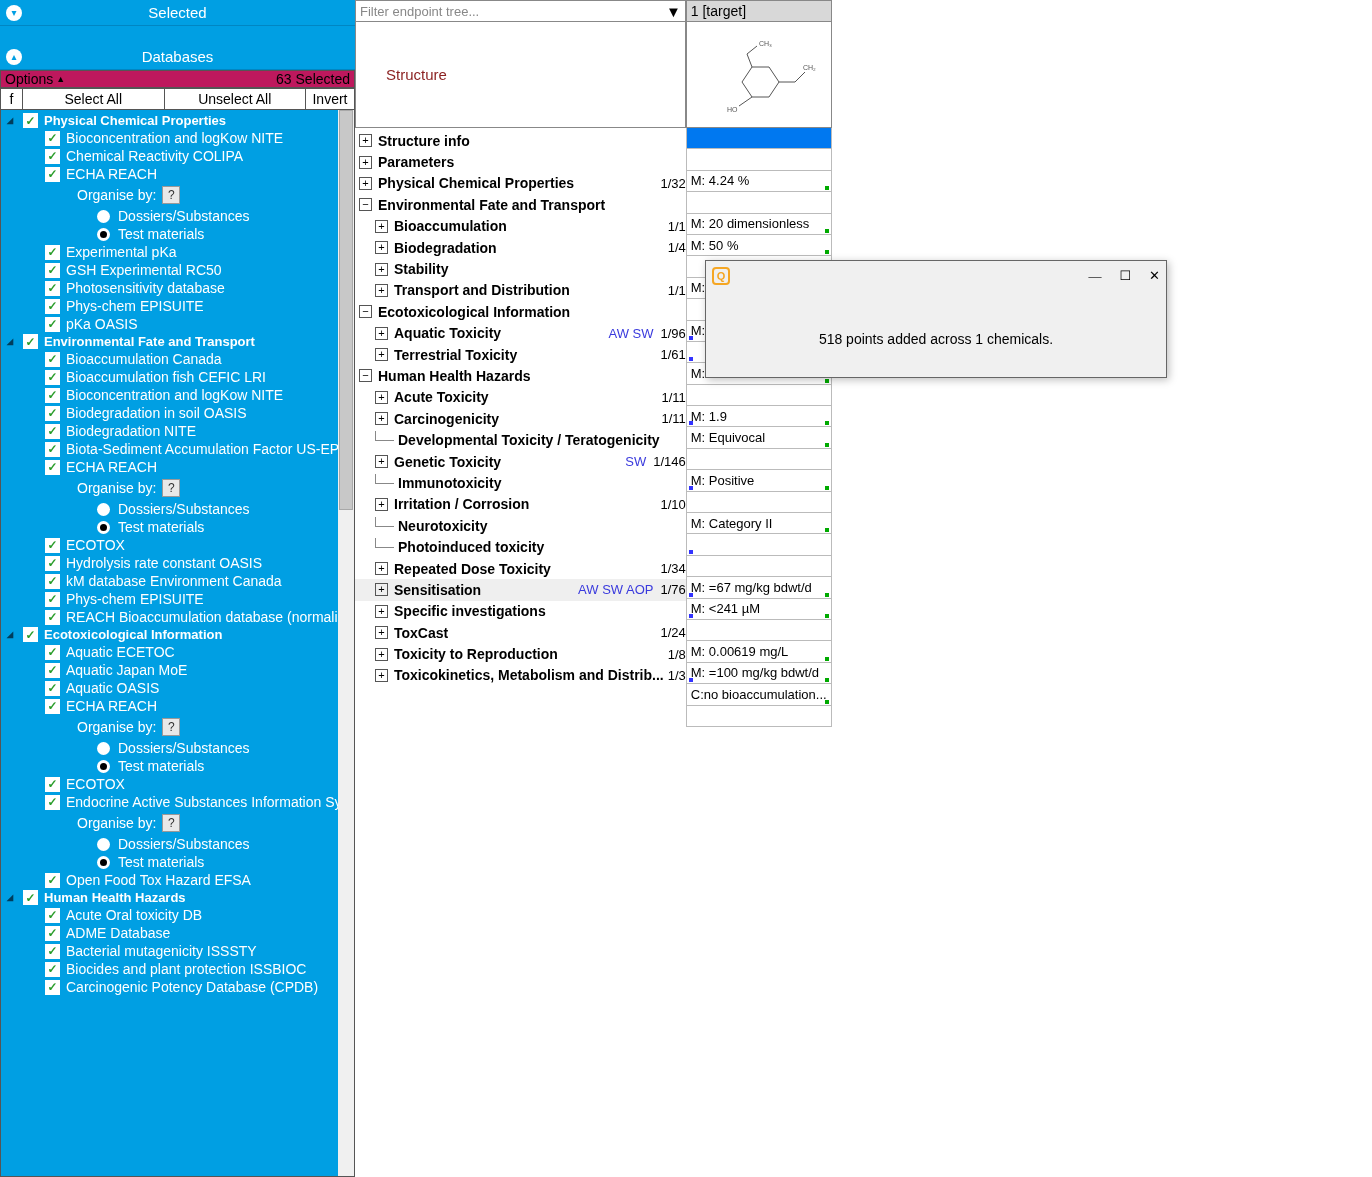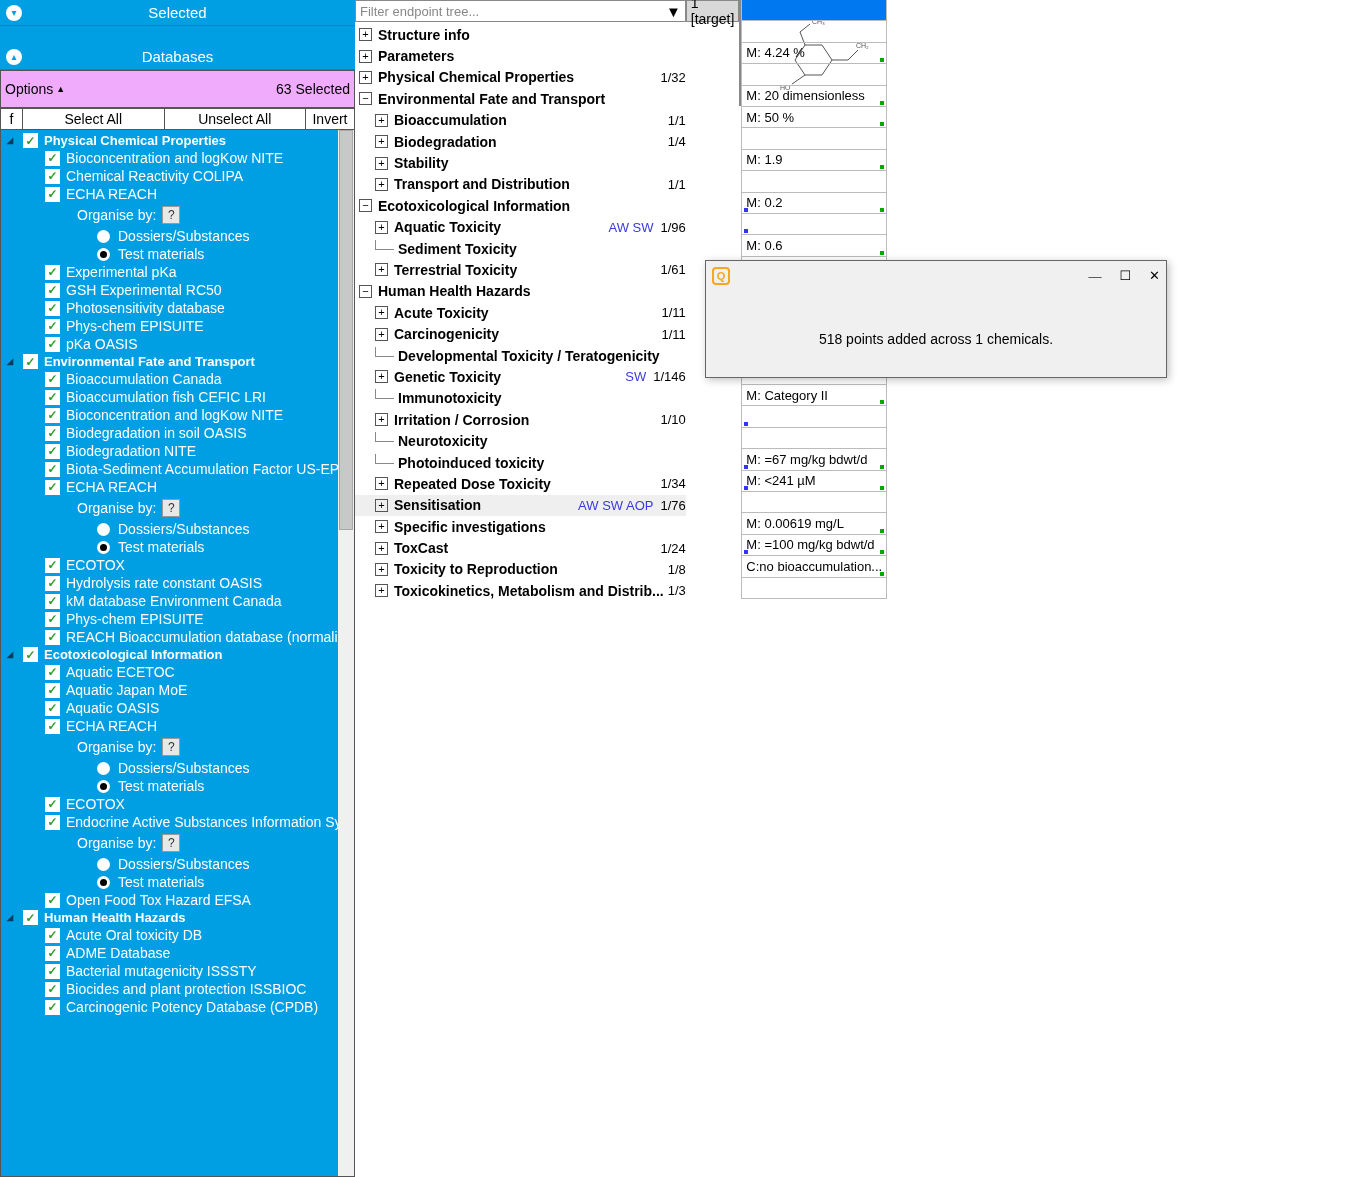--- a/index.html
+++ b/index.html
@@ -1,21 +1,21 @@
 <!DOCTYPE html>
 <html><head>
 <meta charset="utf-8">
 <style>
   * { box-sizing: border-box; margin: 0; padding: 0; }
   body { font-family: "Segoe UI", Tahoma, sans-serif; font-size: 13px; color: #000; background: #fff; width: 1372px; height: 1177px; overflow: hidden; }
   .app { display: flex; height: 100%; }
   .left-panel { width: 355px; background: #009fe3; color: #fff; display: flex; flex-direction: column; }
   .section-hdr { display:flex; align-items:center; justify-content:center; height:26px; font-size:15px; background:#009fe3; border-bottom:1px solid #0086c3; cursor:pointer; position:relative; }
   .section-hdr .chev { position:absolute; left:6px; width:16px;height:16px;border-radius:50%;background:#fff;display:flex;align-items:center;justify-content:center;color:#009fe3;font-size:10px; }
-  .opts-row { background:#f0abfc; color:#000; display:flex; align-items:center; padding:1px 4px; font-size:14px; height:38px; border:1px solid #555; }
+  .opts-row { background:#be185d; color:#000; display:flex; align-items:center; padding:1px 4px; font-size:14px; height:18px; border:1px solid #555; }
   .opts-row .arrow{font-size:9px;margin-left:3px;}
   .opts-row .spacer{flex:1;}
   .btn-row { display:flex; background:#fff; color:#000; border:1px solid #555; height:22px;}
   .btn-row .fcol{width:22px;border-right:1px solid #555;display:flex;align-items:center;justify-content:center;font-size:14px;}
   .btn-row .btn{flex:1;border-right:1px solid #555;display:flex;align-items:center;justify-content:center;font-size:14px;cursor:pointer;}
   .btn-row .btn:last-child{border-right:none;flex:0 0 48px;}
   .tree-scroll{flex:1;overflow-y:auto;background:#009fe3;border:1px solid #555;border-top:none;position:relative;}
   .tree-scroll .scrollbar{position:absolute;right:0;top:0;width:16px;height:100%;background:#f0f0f0;}
   .tree-scroll .thumb{position:absolute;left:1px;width:14px;background:#c8c8c8;border:1px solid #a8a8a8;}
   .tree-content{padding:2px 0 2px 6px;color:#fff;}
@@ -35,21 +35,21 @@
   .struct-box{height:106px;border:1px solid #888;border-top:none;display:flex;align-items:center;padding-left:30px;color:#8a1f1f;font-size:15px;}
   .ep-tree{flex:1;padding-top:2px;}
   .ep-row{display:flex;align-items:center;height:21.4px;font-size:14px;padding-left:4px;}
   .ep-row .expcol{width:13px;height:13px;border:1px solid #555;display:inline-flex;align-items:center;justify-content:center;font-size:11px;line-height:1;margin-right:6px;flex-shrink:0;}
   .ep-row.child{padding-left:20px;}
   .ep-row .label{flex:1;overflow:hidden;text-overflow:ellipsis;white-space:nowrap;}
   .ep-row .frac{font-size:13px;color:#000;margin-left:4px;}
   .ep-row .tags{color:#3a3add;font-size:13px;margin-right:3px;}
   .ep-row.bold .label{font-weight:bold;}
   .ep-row.highlight{background:#efefef;}
-  .data-col{flex:0 0 140px;display:flex;flex-direction:row;}
+  .data-col{flex:0 0 140px;display:flex;flex-direction:column;}
   .data-hdr{height:22px;background:#d8d8d8;border:1px solid #888;display:flex;align-items:center;padding:0 4px;font-size:14px;}
   .mol-box{height:106px;border:1px solid #888;border-top:none;background:#fff;position:relative;}
   .data-cells{flex:1;}
   .drow{height:21.4px;border:1px solid #bbb;border-top:none;font-size:13px;padding:0 4px;display:flex;align-items:center;position:relative;overflow:hidden;white-space:nowrap;}
   .drow.blue{background:#0078f0;}
   .drow .dot{position:absolute;right:2px;bottom:1px;width:4px;height:4px;background:#0a0;}
   .drow .bdot{position:absolute;left:2px;bottom:1px;width:4px;height:4px;background:#33f;}
   .modal{position:absolute;left:705px;top:260px;width:462px;background:#f0f0f0;border:1px solid #666;box-shadow:2px 2px 8px rgba(0,0,0,0.25);}
   .modal .titlebar{height:30px;display:flex;align-items:center;padding:0 6px;}
   .modal .icon{width:18px;height:18px;border:2px solid #f5a623;border-radius:4px;display:flex;align-items:center;justify-content:center;color:#f5a623;font-weight:bold;font-size:11px;}
@@ -290,20 +290,23 @@
       </div>
     </div>
   </div>
 
   <div class="right-area">
     <div class="endpoint-col">
       <div class="filter-row">
         <span>Filter endpoint tree...</span>
         <span class="funnel">▼</span>
       </div>
+      <div class="struct-box">
+        <span>Structure</span>
+      </div>
       <div class="ep-tree" id="ep-tree">
           <div class="ep-row bold ">
             <span class="expcol">+</span>
             <span class="label">Structure info</span>
           </div>
           <div class="ep-row bold ">
             <span class="expcol">+</span>
             <span class="label">Parameters</span>
           </div>
           <div class="ep-row bold ">
@@ -336,24 +339,20 @@
           </div>
           <div class="ep-row bold ">
             <span class="expcol">−</span>
             <span class="label">Ecotoxicological Information</span>
           </div>
           <div class="ep-row child bold ">
             <span class="expcol">+</span>
             <span class="label">Aquatic Toxicity</span>
             <span class="tags">AW SW</span>
             <span class="frac">1/96</span>
-          </div>
-          <div class="ep-row child bold ">
-            <span style="width:19px;display:inline-block;border-left:1px solid #888;border-bottom:1px solid #888;height:10px;margin-right:4px;margin-top:-8px;"></span>
-            <span class="label">Sediment Toxicity</span>
           </div>
           <div class="ep-row child bold ">
             <span class="expcol">+</span>
             <span class="label">Terrestrial Toxicity</span>
             <span class="frac">1/61</span>
           </div>
           <div class="ep-row bold ">
             <span class="expcol">−</span>
             <span class="label">Human Health Hazards</span>
           </div>

